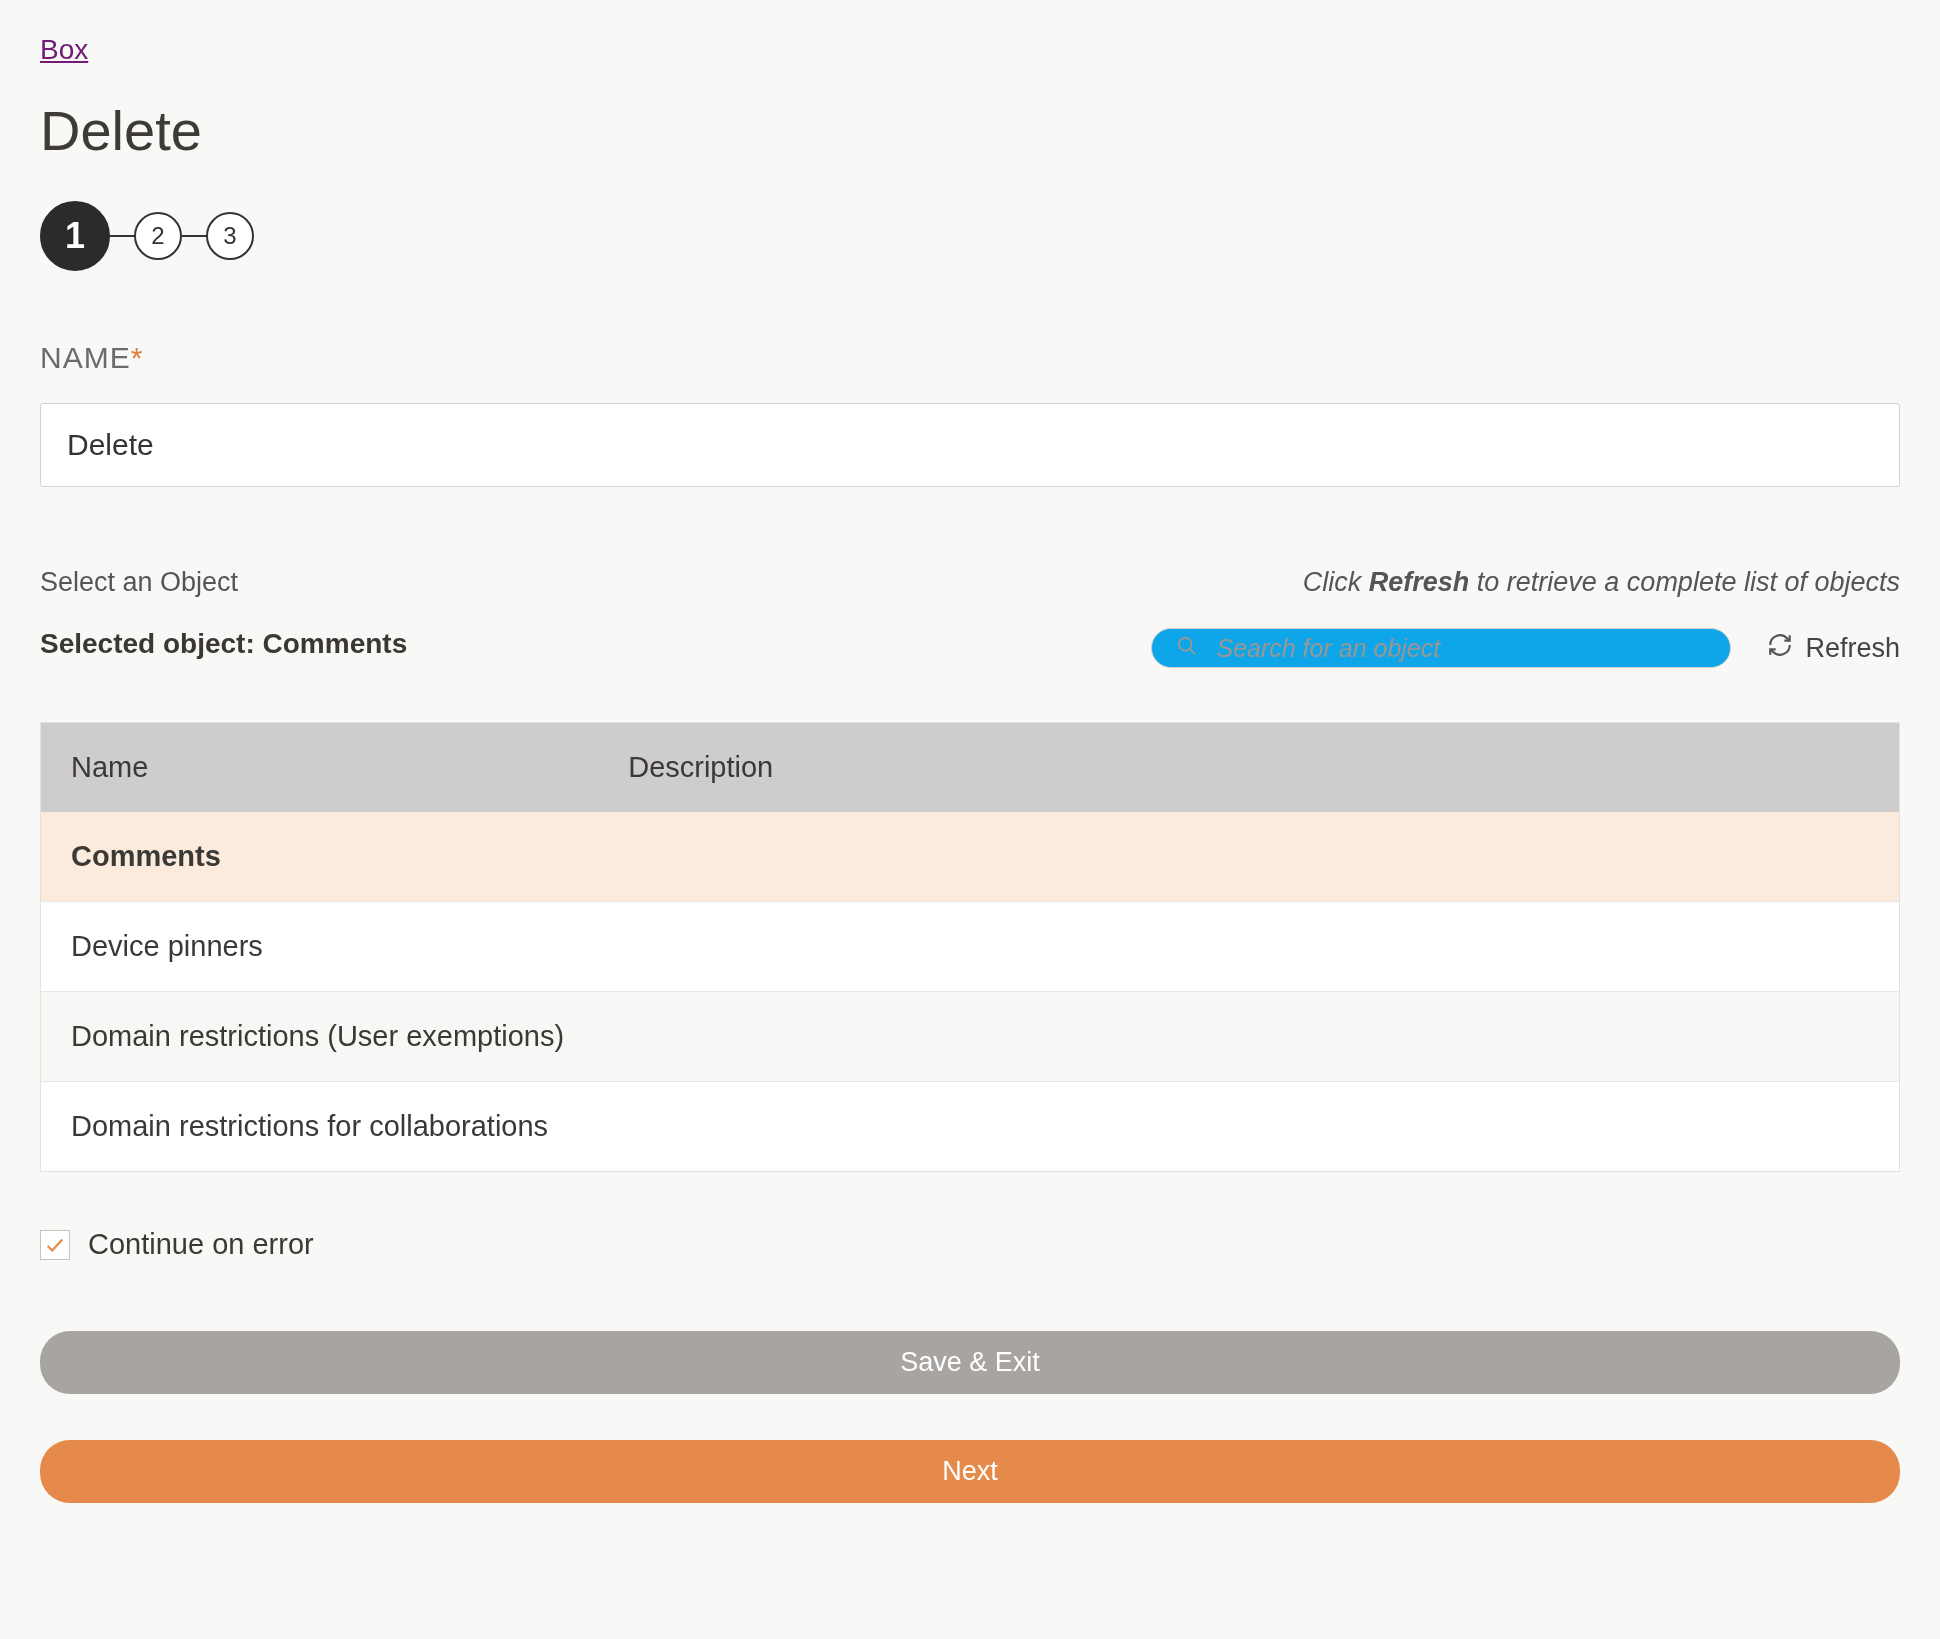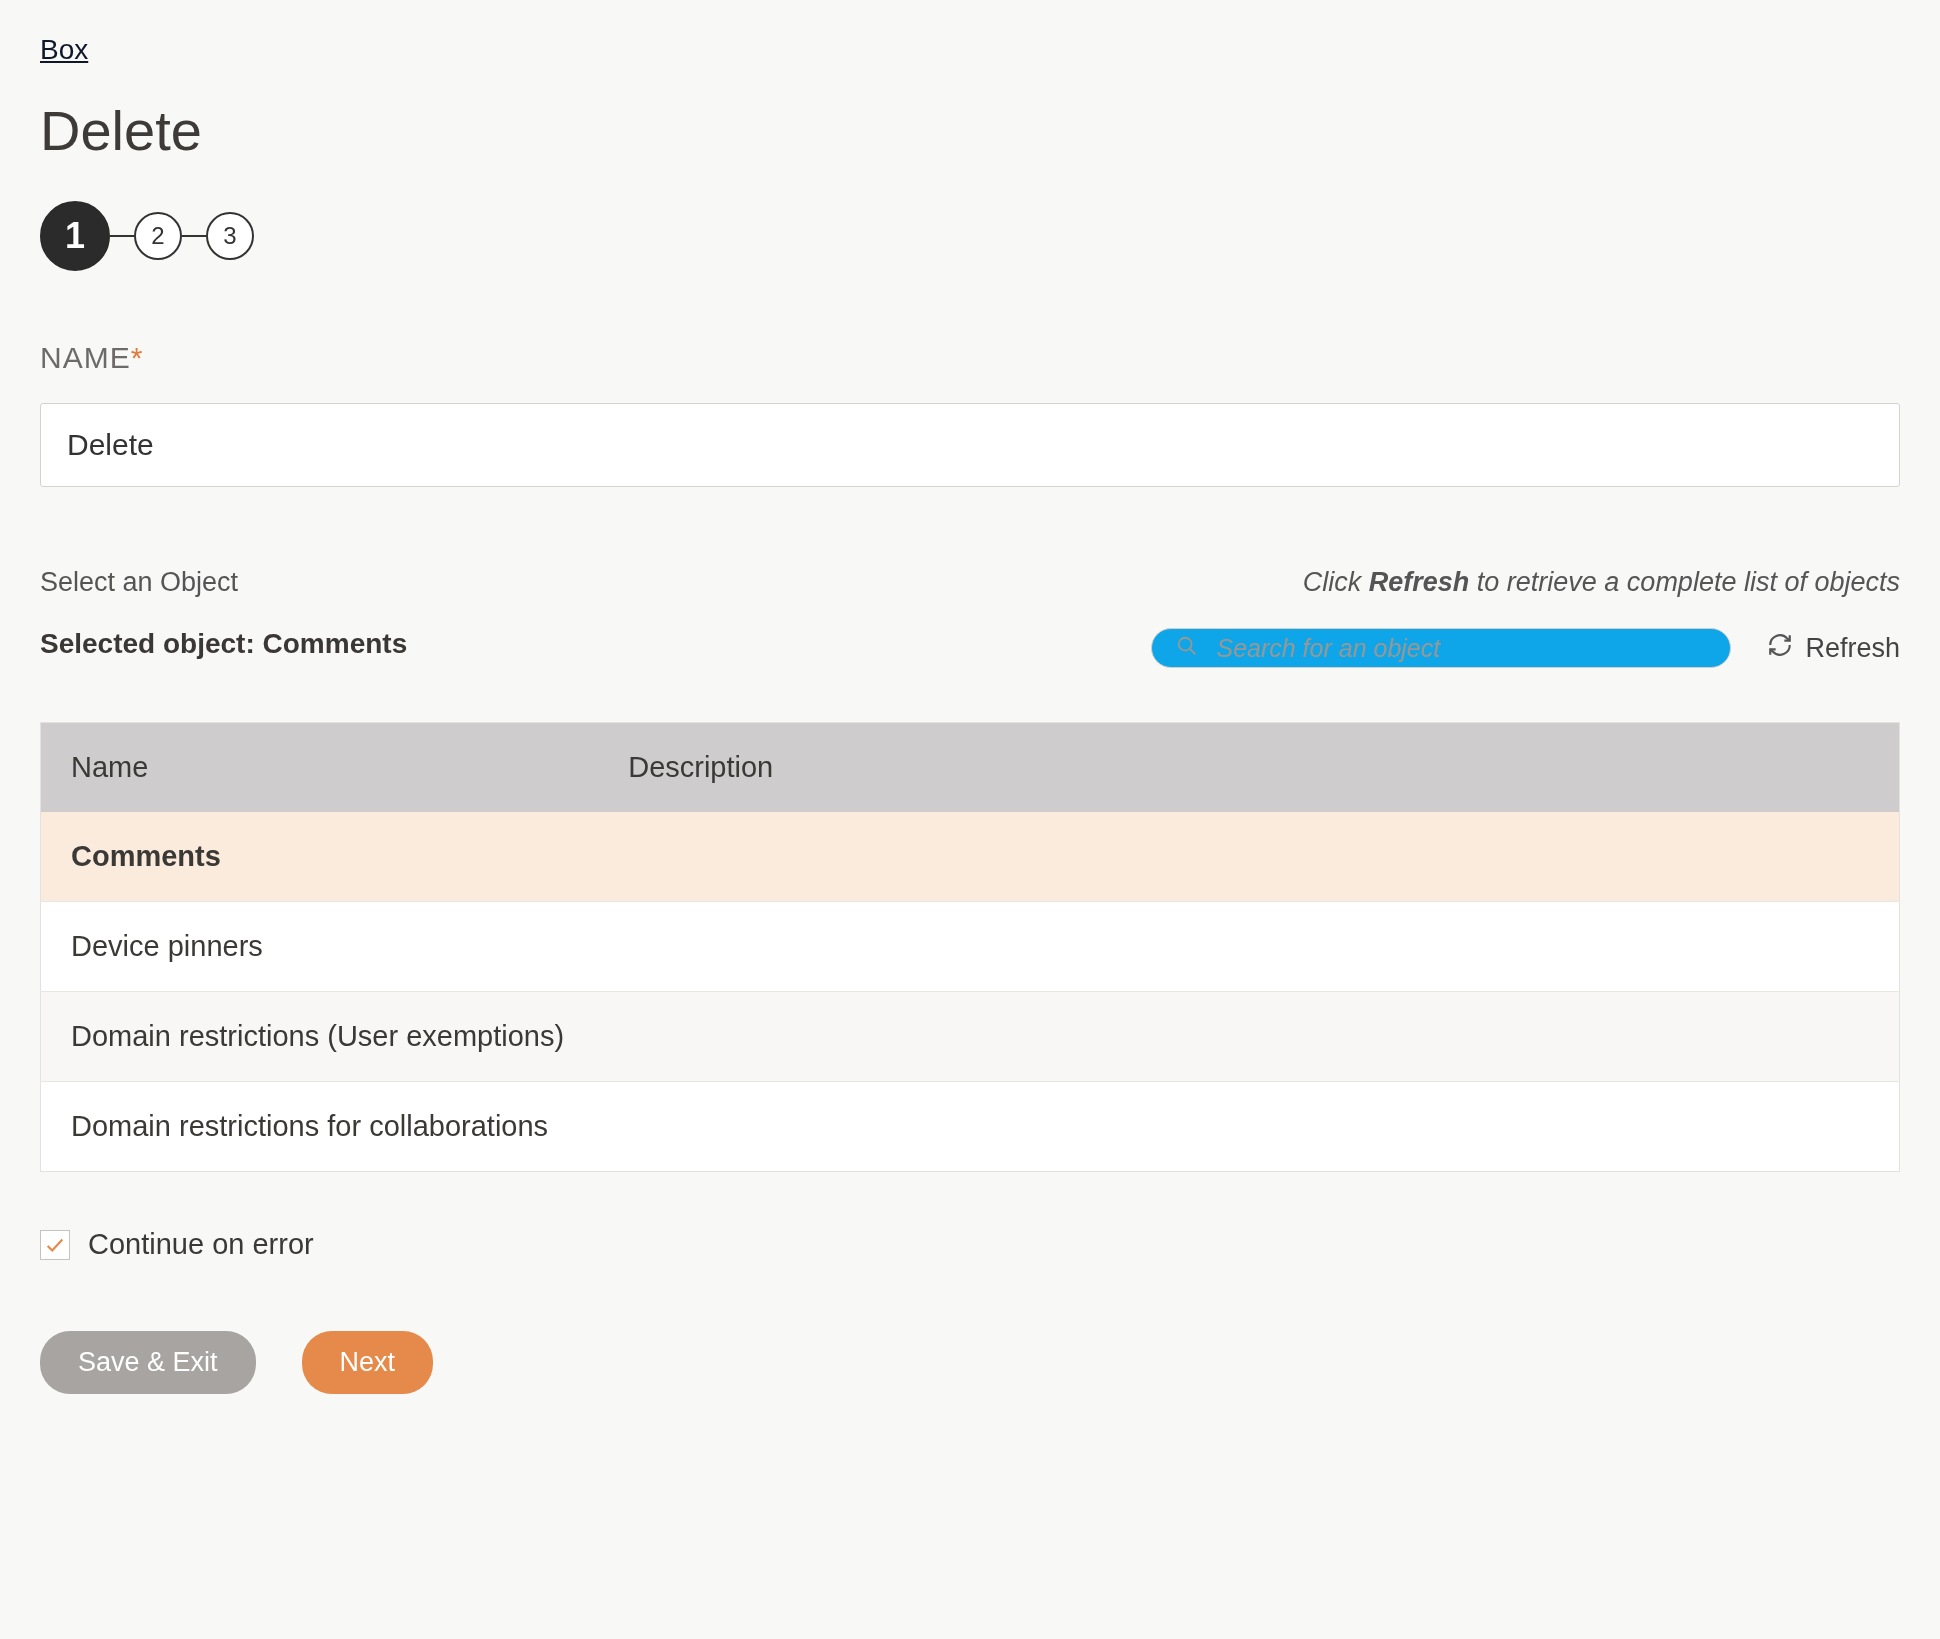--- a/index.html
+++ b/index.html
@@ -4,21 +4,21 @@
 <style>
   * { box-sizing: border-box; }
   html, body {
     margin: 0; padding: 0;
     background: #f8f8f7;
     font-family: -apple-system, "Segoe UI", "Helvetica Neue", Arial, sans-serif;
     color: #333;
   }
   .page { padding: 34px 40px 60px 40px; max-width: 1940px; }
   .breadcrumb a {
-    color: #0f172a; font-size: 28px; text-decoration: underline;
+    color: #701a75; font-size: 28px; text-decoration: underline;
   }
   .title {
     font-size: 56px; font-weight: 500; color: #3d3a38;
     margin: 32px 0 38px 0;
   }
   .stepper { display: flex; align-items: center; margin-bottom: 70px; }
   .step {
     width: 48px; height: 48px; border-radius: 50%;
     display: flex; align-items: center; justify-content: center;
     font-size: 24px; border: 2px solid #333; background: #fff;
@@ -83,21 +83,21 @@
   }
   .obj-table th:first-child, .obj-table td:first-child { width: 30%; }
   .obj-table tr.selected td { background: #faebdc; font-weight: 700; border-top: none; }
   .obj-table tr.alt td { background: #f8f7f5; }
 
   .cont-row { display: flex; align-items: center; gap: 18px; margin-top: 56px; font-size: 29px; color: #3b3936; }
   .cbox {
     width: 30px; height: 30px; border: 1px solid #c7c3bf; background: #fff;
     display: flex; align-items: center; justify-content: center;
   }
-  .actions { display: flex; gap: 46px; margin-top: 70px; }
+  .actions { display: flex; gap: 46px; margin-top: 70px; flex-direction: column; }
   .btn {
     border: none; border-radius: 30px; padding: 16px 38px;
     font-size: 27px; color: #fff; cursor: pointer;
   }
   .btn.grey { background: #a7a4a1; }
   .btn.orange { background: #e58a4a; }
 </style>
 </head>
 <body>
 

